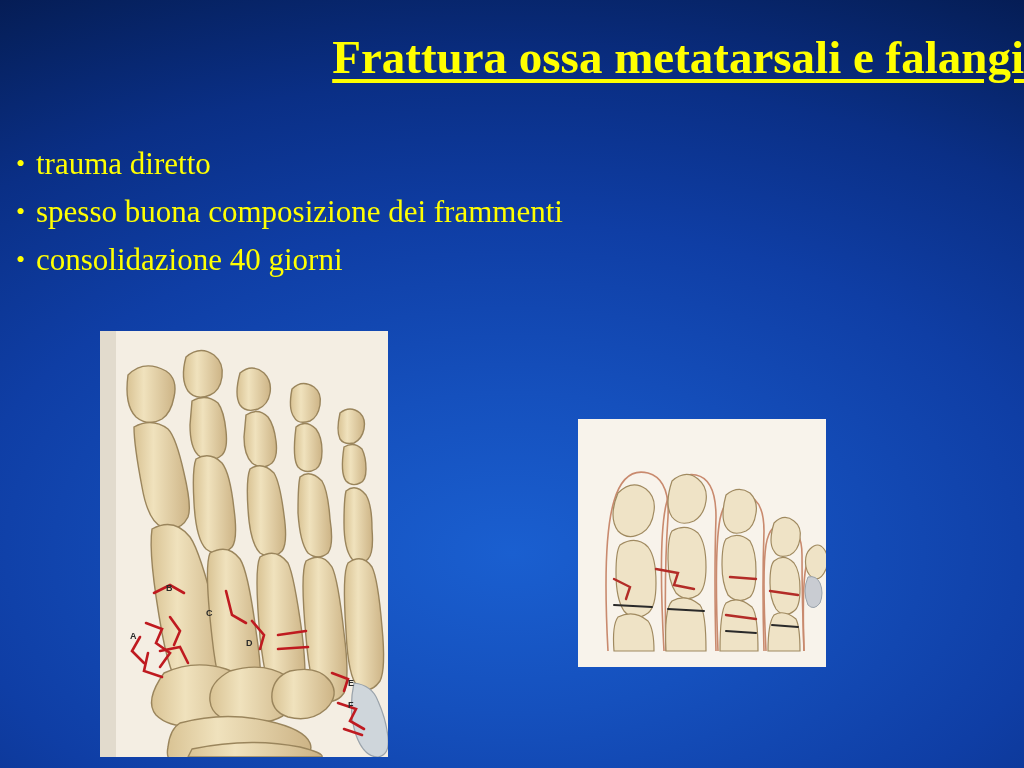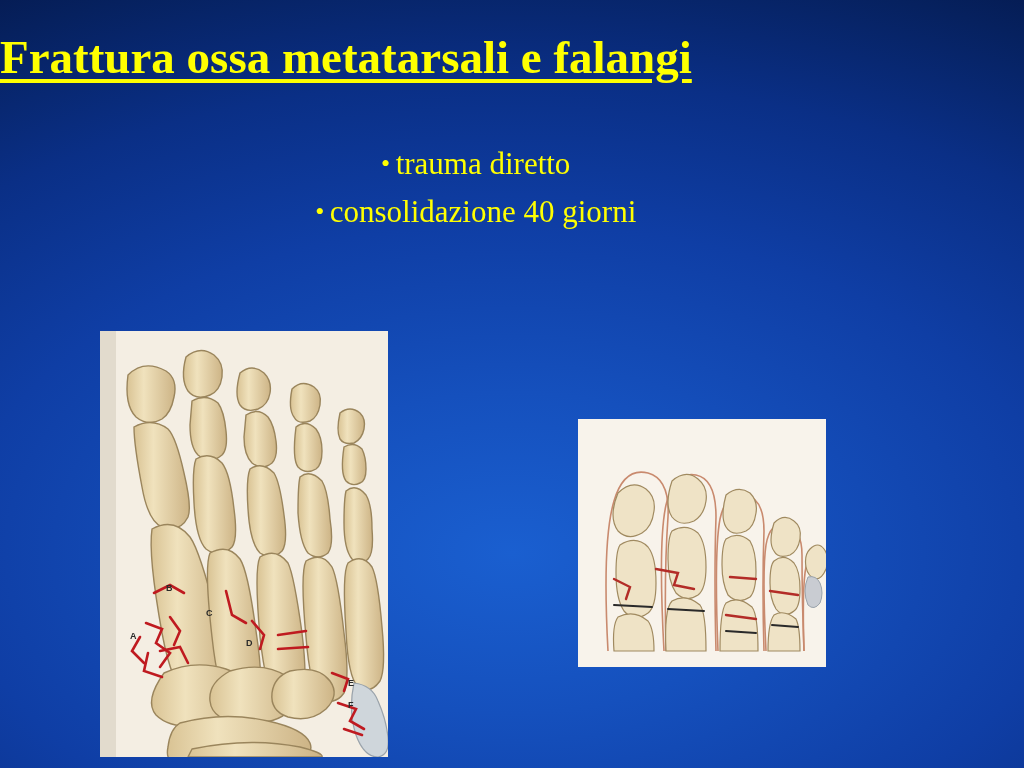--- a/index.html
+++ b/index.html
@@ -17,35 +17,34 @@
     width: 1024px;
     height: 768px;
     background: radial-gradient(ellipse 120% 95% at 50% 72%, #1a5fd0 0%, #1550bd 22%, #0f3ea5 45%, #0a2f86 65%, #06215f 82%, #031038 100%);
     overflow: hidden;
   }
   .slide-title {
     position: absolute;
     top: 30px;
     left: 0;
     width: 1024px;
-    text-align: left;
+    text-align: right;
     color: #ffff00;
     font-size: 47px;
     font-weight: bold;
     letter-spacing: 0px;
     text-decoration: underline;
     text-underline-offset: 6px;
     white-space: nowrap;
   }
   .bullets {
     position: absolute;
     top: 140px;
-    left: 43px;
+    left: 16px;
     width: 860px;
-    text-align: center;
   }
   .bullet {
     color: #ffff00;
     font-size: 31px;
     line-height: 1.55;
     white-space: nowrap;
     display: block;
   }
   .bullet .dot {
     display: inline-block;
@@ -78,20 +77,21 @@
 </style>
 </head>
 <body>
 
 <div class="slide">
 
   <div class="slide-title">Frattura ossa metatarsali e falangi</div>
 
   <div class="bullets">
     <div class="bullet"><span class="dot">•</span><span>trauma diretto</span></div>
+    <div class="bullet"><span class="dot">•</span><span>spesso buona composizione dei frammenti</span></div>
     <div class="bullet"><span class="dot">•</span><span>consolidazione 40 giorni</span></div>
   </div>
 
   <div class="figure-left">
     <svg class="fig-svg" viewBox="0 0 288 426" preserveAspectRatio="none">
       <defs>
         <linearGradient id="bonegrad" x1="0" y1="0" x2="1" y2="0">
           <stop offset="0%" stop-color="#d9c394"></stop>
           <stop offset="35%" stop-color="#f0e2bd"></stop>
           <stop offset="100%" stop-color="#cdb486"></stop>

